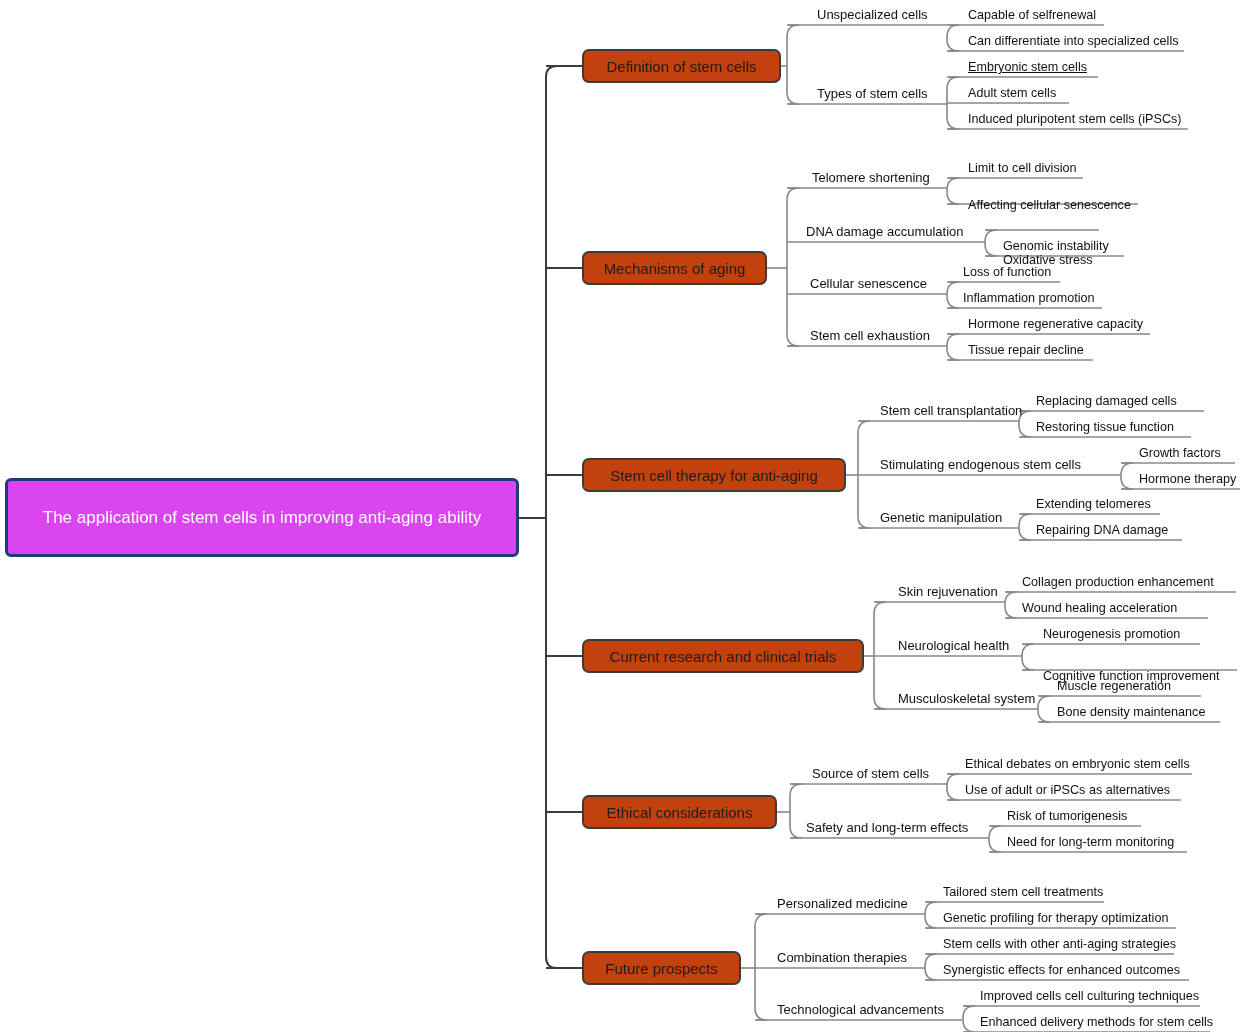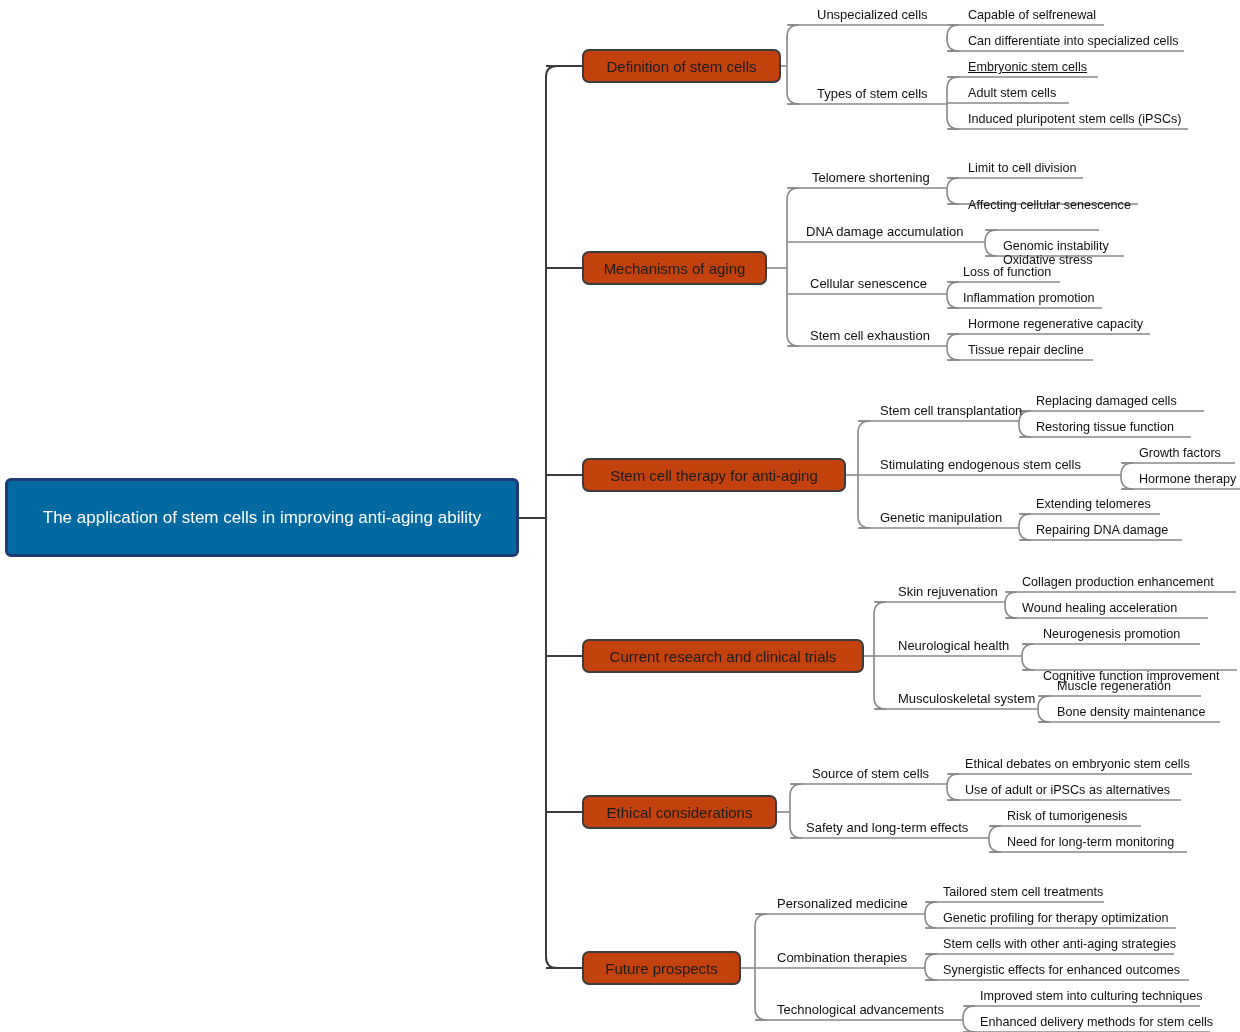--- a/index.html
+++ b/index.html
@@ -10,21 +10,21 @@
     -webkit-font-smoothing:antialiased;
   }
   #map{position:relative;width:1240px;height:1032px;background:#fff;}
   #wires{position:absolute;left:0;top:0;width:1240px;height:1032px;pointer-events:none;}
 
   
   .root-node{
     position:absolute;
     left:5px;top:478px;width:514px;height:79px;
     box-sizing:border-box;
-    background:#0369a1;
+    background:#d946ef;
     border:3px solid #1f3a79;
     border-radius:6px;
     display:flex;align-items:center;justify-content:center;
     text-align:center;
     color:#ffffff;
     font-size:17px;
     line-height:23px;
     padding:0 14px;
   }
 
@@ -226,17 +226,17 @@
       <div class="l1" style="left: 582px; top: 951px; width: 159px;">
         <span>Future prospects</span>
       </div>
       <div class="l2" style="left: 777px; top: 913px;"><span>Personalized medicine</span></div>
       <div class="l3" style="left: 943px; top: 901px;"><span>Tailored stem cell treatments</span></div>
       <div class="l3" style="left: 943px; top: 927px;"><span>Genetic profiling for therapy optimization</span></div>
       <div class="l2" style="left: 777px; top: 967px;"><span>Combination therapies</span></div>
       <div class="l3" style="left: 943px; top: 953px;"><span>Stem cells with other anti-aging strategies</span></div>
       <div class="l3" style="left: 943px; top: 979px;"><span>Synergistic effects for enhanced outcomes</span></div>
       <div class="l2" style="left: 777px; top: 1019px;"><span>Technological advancements</span></div>
-      <div class="l3" style="left: 980px; top: 1005px;"><span>Improved stem into culturing techniques</span></div>
+      <div class="l3" style="left: 980px; top: 1005px;"><span>Improved cells cell culturing techniques</span></div>
       <div class="l3" style="left: 980px; top: 1031px;"><span>Enhanced delivery methods for stem cells</span></div>
     </div>
 
 </div>
 
 </body></html>

